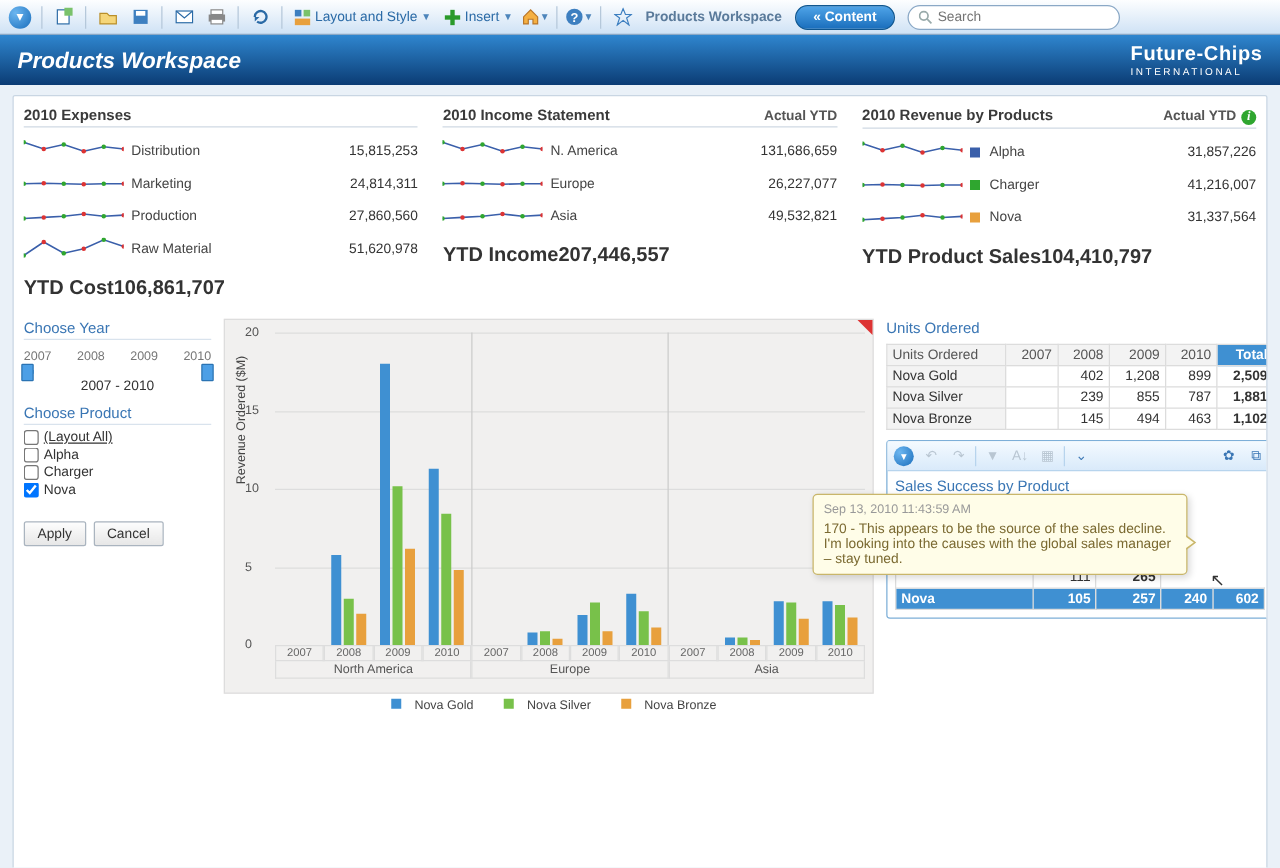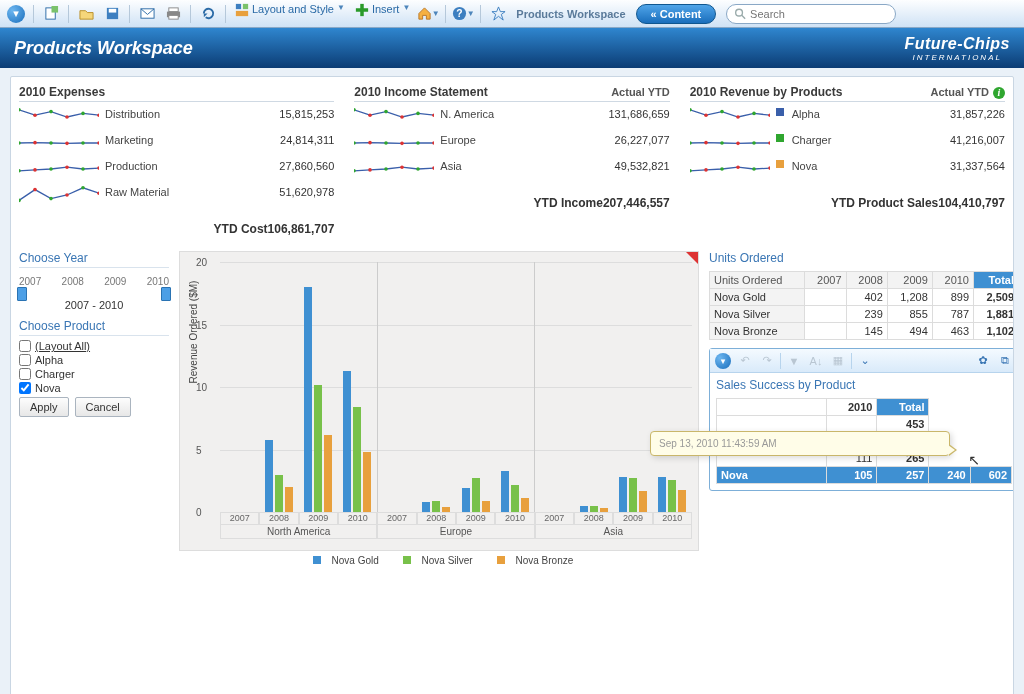--- a/index.html
+++ b/index.html
@@ -3,65 +3,65 @@
 <meta charset="utf-8">
 <style>
   * { box-sizing: border-box; margin: 0; padding: 0; }
   body { font-family: Arial, sans-serif; font-size: 11px; background: #d0e0f0; width: 1024px; height: 694px; overflow: hidden; color: #333; }
 
   
   .toolbar { height: 28px; background: linear-gradient(#fdfeff,#cfe2f5); border-bottom: 1px solid #8aa8c6; display: flex; align-items: center; padding: 0 4px; gap: 2px; }
   .tbtn { width: 24px; height: 22px; display: flex; align-items: center; justify-content: center; color: #2a6aa6; border-radius: 2px; }
   .tbtn svg { width: 15px; height: 15px; }
   .sep { width: 1px; height: 18px; background: #b5c8da; margin: 0 3px; }
-  .dd-label { display: flex; gap: 3px; color: #2a6aa6; padding: 0 4px; height: 22px; }
+  .dd-label { display: flex; align-items: center; gap: 3px; color: #2a6aa6; padding: 0 4px; height: 22px; }
   .dd-label .tri { font-size: 8px; color: #4d85bb; }
   .breadcrumb { margin-left: 4px; font-weight: bold; color: #5a7a9a; }
   .content-pill { background: linear-gradient(#4fa4e8,#1a6ebc); color: #fff; font-weight: bold; padding: 3px 14px; border-radius: 10px; border: 1px solid #0f568f; margin-left: 8px; }
   .search { margin-left: 8px; flex: 1; display: flex; align-items: center; background: #fff; border: 1px solid #8aa8c6; border-radius: 11px; height: 20px; padding: 0 8px; gap: 4px; max-width: 170px; color: #9aa; }
   .search input { border: none; outline: none; width: 100%; background: transparent; font-size: 11px; color: #9aa; }
 
   
   .headerbar { height: 40px; background: linear-gradient(#2f86cf,#0b3c74); color: #fff; display: flex; align-items: center; padding: 0 14px; justify-content: space-between; }
   .headerbar h1 { font-size: 18px; font-style: italic; font-weight: bold; }
-  .brand { font-style: italic; font-weight: bold; text-align: center; font-size: 16px; letter-spacing: 0.5px; }
+  .brand { font-weight: bold; text-align: left; font-size: 16px; letter-spacing: 0.5px; }
   .brand small { display:block; font-size: 8px; letter-spacing: 2px; font-weight: normal; }
 
   
   .dashboard { background: #eaf1f8; height: calc(694px - 28px - 28px); padding: 8px 10px; }
   .inner { background: #fff; height: 100%; border: 1px solid #c9d6e3; border-radius: 2px; padding: 8px; overflow: hidden; }
 
   .kpirow { display: flex; gap: 20px; border-bottom: 1px solid transparent; margin-bottom: 14px; }
   .card { flex: 1; }
   .card-title { font-size: 12px; color: #3a3a3a; font-weight: bold; border-bottom: 1px solid #cfd9e3; padding-bottom: 2px; margin-bottom: 6px; display:flex; justify-content: space-between; align-items: baseline; }
   .sub { font-size: 11px; color: #555; font-weight: bold; }
   .info-icon { width: 12px; height: 12px; background:#2fa62f; border-radius: 50%; color:#fff; font-size:10px; text-align:center; line-height:12px; font-style: italic; font-family: serif; display:inline-block; margin-left:4px;}
 
-  .krow { display:flex; gap:6px; height:26px; }
+  .krow { display:flex; align-items:center; gap:6px; height:26px; }
   .spark { width: 80px; height: 18px; flex-shrink:0;}
   .klabel { width: 70px; font-size: 11px; color:#444; }
   .kval { font-size: 11px; color:#333; text-align:right; flex:1; }
-  .ktotal { display:flex; justify-content:flex-end; font-weight:bold; font-size:12px; color:#333; margin-top:10px; border-top: 0 solid #ddd; }
+  .ktotal { display:flex; justify-content:flex-start; font-weight:bold; font-size:16px; color:#333; margin-top:10px; border-top: 0 solid #ddd; }
 
   .legendsq { width:8px; height:8px; display:inline-block; margin-right:2px;}
   
   
   .lower { display:grid; grid-template-columns: 150px 520px 310px; gap: 10px; }
   
   .sect-title { color:#3a76b4; font-size:12px; margin-bottom:4px; border-bottom:1px solid #d9e3ed; padding-bottom:2px;}
   .slider-box { padding: 4px 0;}
   .year-ticks { display:flex; justify-content:space-between; font-size:10px; color:#777; }
   .slider-track { height: 8px; margin:2px 0; position:relative; }
   .slider-track .bar { position:absolute; left:0; right:0; top:3px; height:3px; background:#4c9fe6; }
   .slider-thumb { width:10px; height:14px; background:#4c9fe6; position:absolute; top:-2px; border-radius:1px; border:1px solid #2a73b3;}
   .range-lbl { text-align:center; color:#333; }
 
   .chk-row { display:flex; align-items:center; gap:4px; margin:2px 0; }
   .chk-row input { width:12px; height:12px; }
-  .btnrow { margin-top:3px; display:flex; gap:6px; }
+  .btnrow { margin-top:19px; display:flex; gap:6px; }
   .btn { background:linear-gradient(#fdfdfd,#e7e7e7); border:1px solid #aab4bf; border-radius:2px; padding:3px 10px; font-size:11px; color:#333;}
 
   
   .chart-wrap { position:relative; }
   .chart { background:#f1f0ef; border:1px solid #ddd; height:300px; position:relative; padding: 10px 6px 4px 40px; }
   .ylabel { position:absolute; left:0; top:50%; transform: rotate(-90deg) translateX(40px); font-size:10px; color:#444; transform-origin: left top; width:140px; text-align:center; left:8px; top:190px;}
   .chart-grid { position:relative; width:100%; height:250px; }
   .gline { position:absolute; left:0; right:0; height:1px; background:#ddd; }
   .ylab { position:absolute; left:-24px; font-size:10px; color:#555; transform: translateY(-50%); }
   .bars-area { position:absolute; left:0; right:0; bottom:0; top:0; display:flex; }
@@ -638,20 +638,21 @@
                     <td style="text-align:left">Nova</td>
                     <td>105</td>
                     <td>257</td>
                     <td>240</td>
                     <td>602</td>
                   </tr>
                 </tbody>
             </table>
             <div class="tooltip">
               <div class="when">Sep 13, 2010 11:43:59 AM</div>
+              <div class="msg">170 - This appears to be the source of the sales decline. I'm looking into the causes with the global sales manager – stay tuned.</div>
               <div class="arrow"></div>
             </div>
             <div class="cursor">↖</div>
           </div>
         </div>
       </div>
     </div>
 
   </div>
 </div>

